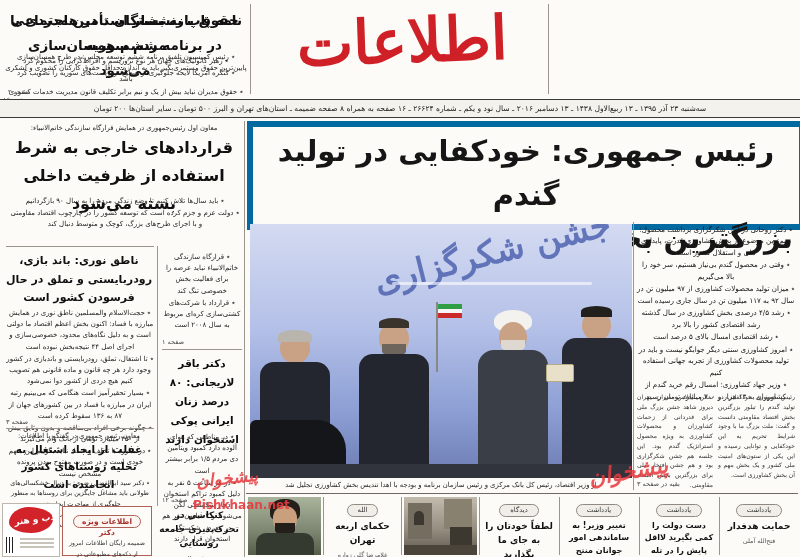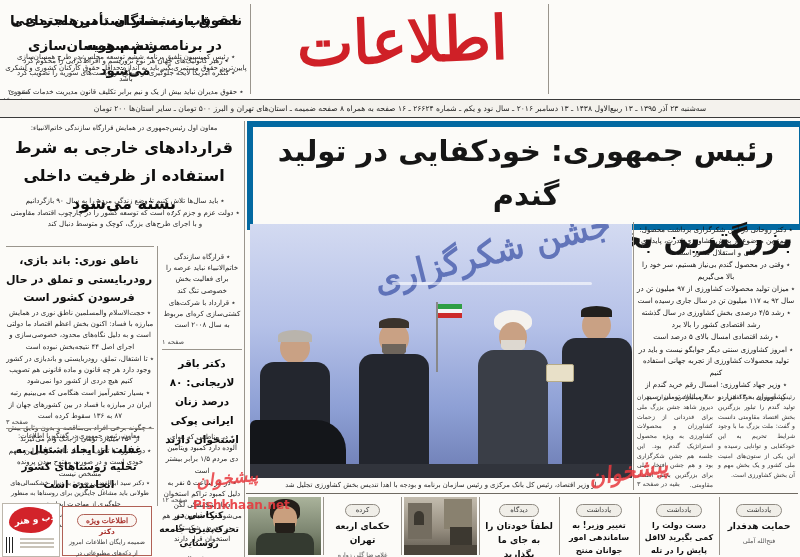--- a/index.html
+++ b/index.html
@@ -226,40 +226,40 @@
   <div class="abs thumb" style="left:404px;top:497px;width:73px;height:58px;">
     <div class="bldg" style="left:4px;top:6px;width:24px;height:36px;"></div>
     <div class="bldg" style="left:40px;top:2px;width:28px;height:30px;background:#89816f;"></div>
     <div class="dark" style="left:10px;top:14px;width:10px;height:14px;border-radius:5px 5px 0 0;"></div>
     <div class="dark" style="left:46px;top:30px;width:22px;height:24px;"></div>
     <div class="dark" style="left:0;bottom:0;width:73px;height:10px;background:#4a443a;"></div>
   </div>
   <div class="abs vline" style="left:401px;top:497px;height:58px;"></div>
 
   <div class="strip-item ctr" style="left:326px;width:73px;">
-    <span class="tab-pill">کرده</span>
+    <span class="tab-pill">الله</span>
     <div class="strip-title">حکمای اربعه تهران</div>
     <div class="strip-author">غلامرضا گلی زواره</div>
   </div>
   <div class="abs vline" style="left:323px;top:497px;height:58px;"></div>
 
   <div class="abs portrait" style="left:248px;top:497px;width:73px;height:58px;">
     <div class="po-hair" style="left:22px;top:2px;width:30px;height:22px;"></div>
     <div class="po-face" style="left:25px;top:9px;width:24px;height:26px;"></div>
     <div class="po-hair" style="left:27px;top:26px;width:20px;height:12px;border-radius:0 0 40% 40%;"></div>
     <div class="po-shoulders" style="left:8px;top:36px;width:58px;height:22px;"></div>
   </div>
 
   <div class="abs ctr" style="left:158px;top:506px;width:82px;">
     <div class="strip-title" style="font-size:9px;">کنکاشی در تحرک‌پذیری جامعه روستایی</div>
     <div class="pageref" style="margin-top:3px;">صفحه ۷</div>
   </div>
 
   <div class="abs vbox ctr" style="left:62px;top:506px;width:88px;height:48px;">
-    <div style="margin-top:2px;font-family:Liberation Serif, serif;">
+    <div style="margin-top:2px;">
       <span class="vbox-tab">اطلاعات ویژه</span>
     </div>
     <div class="bold" style="font-size:7.5px;color:#a8312c;">دکتر</div>
     <div class="vbox-body" style="padding:1px 4px;">ضمیمه رایگان اطلاعات امروز از دکه‌های مطبوعاتی در استان‌های مربوطه بخواهید</div>
   </div>
 
   <div class="abs" style="left:2px;top:503px;width:56px;height:52px;border:1px solid #bcb6ac;background:#fff;">
     <div class="logo-blob" style="left:6px;top:3px;width:44px;height:26px;"></div>
     <div class="logo-script" style="left:11px;top:10px;">ادب و هنر</div>
     <div class="logo-lines" style="position:absolute;left:14px;top:32px;right:2px;">

